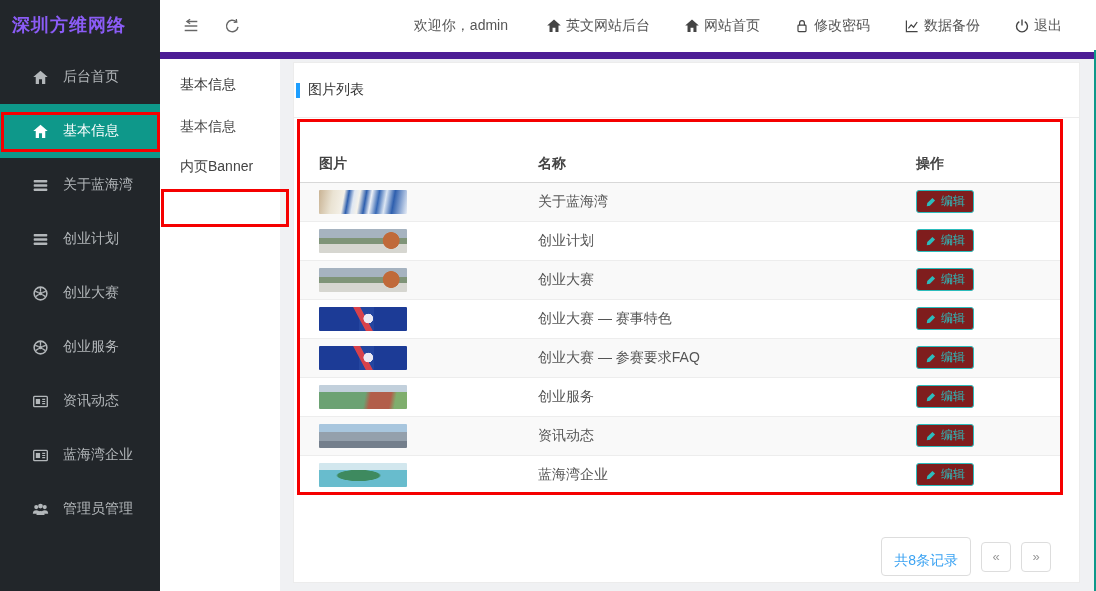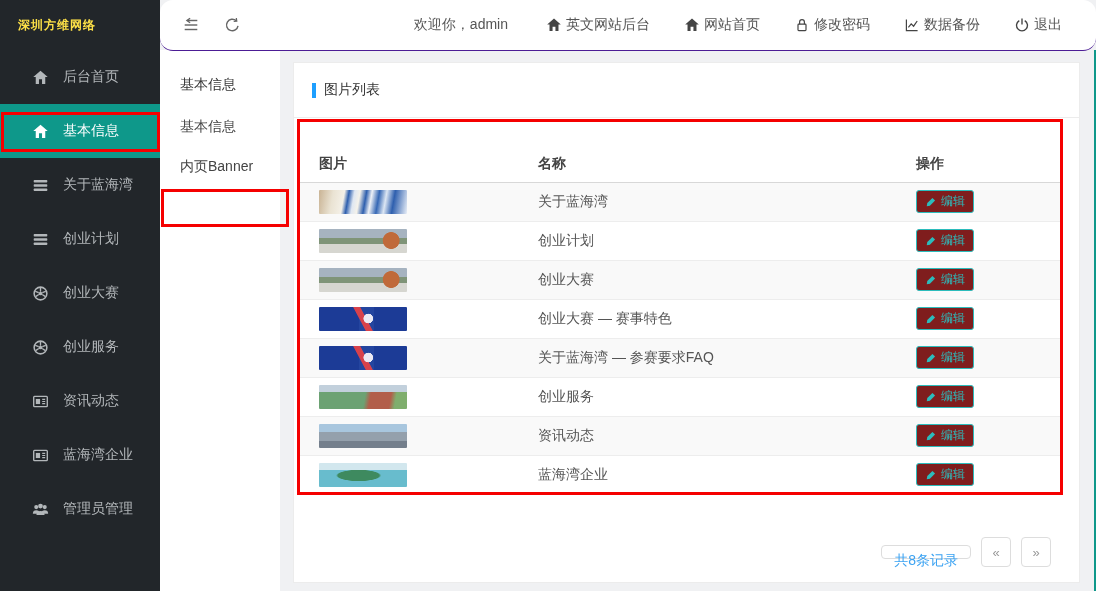--- a/index.html
+++ b/index.html
@@ -5,44 +5,44 @@
   * { margin:0; padding:0; box-sizing:border-box; }
   html,body { width:1096px; height:591px; }
   body {
     font-family:"Liberation Sans","DejaVu Sans",sans-serif;
     font-size:14px; color:#555; background:#f0f1f3; position:relative; overflow:hidden;
   }
   svg { display:block; }
 
   
   .sidebar { position:absolute; left:0; top:0; width:160px; height:591px; background:#22262a; z-index:2; }
-  .logo { height:50px; line-height:50px; padding-left:18px; color:#fde047; font-size:12px; font-weight:bold; letter-spacing:1px; }
+  .logo { height:50px; line-height:50px; padding-left:12px; color:#8b5cf6; font-size:18px; font-weight:bold; letter-spacing:1px; }
   .menu { display:block; }
   .s-item { display:flex; align-items:center; height:54px; padding-left:32px; color:#b3b7ba; cursor:pointer; text-decoration:none; }
   .s-item .s-ico { width:17px; height:17px; margin-right:14px; flex:0 0 17px; }
   .s-item.active { background:#0e988a; color:#fff; }
   .s-label { font-size:14px; }
 
   
-  .topbar { position:absolute; left:160px; top:0; width:936px; height:51px; background:#fff; border-bottom:1px solid #4c1d95; display:flex; align-items:center; padding:0 34px 0 22px; z-index:3;border-radius:13px; }
+  .topbar { position:absolute; left:160px; top:0; width:936px; height:59px; background:#fff; border-bottom:7px solid #4c1d95; display:flex; align-items:center; padding:0 34px 0 22px; z-index:3; }
   .tb-icon { color:#666; margin-right:24px; cursor:pointer; }
   .tb-right { margin-left:auto; display:flex; align-items:center; gap:34px; color:#555; }
   .tb-link { display:flex; align-items:center; gap:4px; color:#555; cursor:pointer; text-decoration:none; white-space:nowrap; }
   .tb-link .t-ico { width:16px; height:16px; color:#444; }
   .welcome { margin-right:4px; white-space:nowrap; }
 
   
   .submenu { position:absolute; left:160px; top:50px; width:120px; height:541px; background:#fff; z-index:2; }
   .submenu-title { height:44px; line-height:44px; margin-top:12px; padding-left:20px; color:#333; font-size:14px; }
   .sub-item { display:block; height:40px; line-height:40px; padding-left:20px; color:#444; font-size:14px; cursor:pointer; text-decoration:none; }
 
   
   .content { position:absolute; left:280px; top:50px; width:816px; height:541px; background:#f0f1f3; }
   .card { position:absolute; left:13px; top:12px; width:787px; height:521px; background:#fff; border:1px solid #ececec; }
-  .card-head { height:55px; display:flex; align-items:center; padding-left:18px; border-bottom:1px solid #ececec; }
+  .card-head { height:55px; display:flex; align-items:center; padding-left:2px; border-bottom:1px solid #ececec; }
   .accent { width:4px; height:15px; background:#1e9fff; margin-right:8px; }
   .card-title { color:#333; font-size:14px; }
 
   
   .red-box { position:absolute; left:3px; top:56px; width:766px; height:376px; border:3px solid #f50000; background:#fff; padding-top:24px; overflow:hidden; }
 
   table { border-collapse:collapse; width:100%; table-layout:fixed; }
   col.c1 { width:238px; } col.c2 { width:378px; } col.c3 { width:144px; }
   th { text-align:left; font-weight:bold; color:#444; font-size:14px; height:36px; border-bottom:1px solid #d8d8d8; }
   th.h1, td.t1 { padding-left:19px; }
@@ -68,21 +68,21 @@
   .t-island { background:
       radial-gradient(ellipse at 45% 52%, #3e8a5f 0 30%, rgba(0,0,0,0) 33%),
       linear-gradient(180deg,#d2e7ee 0 28%, #68bccd 28% 100%); }
 
   .edit-btn { display:inline-flex; align-items:center; gap:4px; height:23px; padding:0 8px;
       border:1px solid #2cbcbc; border-radius:3px; background:#7f1d1d; color:#2cbcbc;
       font-size:12px; font-family:inherit; cursor:pointer; }
   .edit-btn svg { width:12px; height:12px; }
 
   .pagination { position:absolute; right:28px; top:474px; display:flex; gap:10px; align-items:center; }
-  .pg-total { height:14px; line-height:28px; padding:0 12px; border:1px solid #ddd; border-radius:4px; color:#3aa2f2; background:#fff; }
+  .pg-total { height:39px; line-height:28px; padding:8px 12px; border:1px solid #ddd; border-radius:4px; color:#3aa2f2; background:#fff; }
   .pg-btn { width:30px; height:30px; border:1px solid #ddd; border-radius:4px; background:#fff; color:#999; font-size:13px; cursor:pointer; font-family:inherit; }
 
   
   .red-overlay { position:absolute; border:3px solid #f50000; z-index:5; pointer-events:none; }
   .r1 { left:1px; top:112px; width:159px; height:40px; }
   .r2 { left:161px; top:189px; width:128px; height:38px; }
   .teal-strip { position:absolute; right:0; top:50px; width:2px; height:541px; background:#0e988a; z-index:6; }
 </style>
 </head>
 <body>
@@ -329,21 +329,21 @@
                         <path d="M12.4 3.2 l4.4 4.4 -8.6 8.6 -5.3 0.9 0.9 -5.3 Z"></path>
                       </svg>
                     </span>
                     <span>编辑</span>
                   </button></td>
               </tr>
               <tr class="odd">
                 <td class="t1">
                   <div class="thumb t-comp"></div>
                 </td>
-                <td>关于蓝海湾 — 参赛要求FAQ</td>
+                <td>创业大赛 — 参赛要求FAQ</td>
                 <td><button class="edit-btn">
                     <span>
                       <svg viewBox="0 0 20 20" fill="currentColor" width="12" height="12">
                         <path d="M12.4 3.2 l4.4 4.4 -8.6 8.6 -5.3 0.9 0.9 -5.3 Z"></path>
                       </svg>
                     </span>
                     <span>编辑</span>
                   </button></td>
               </tr>
               <tr class="even">

